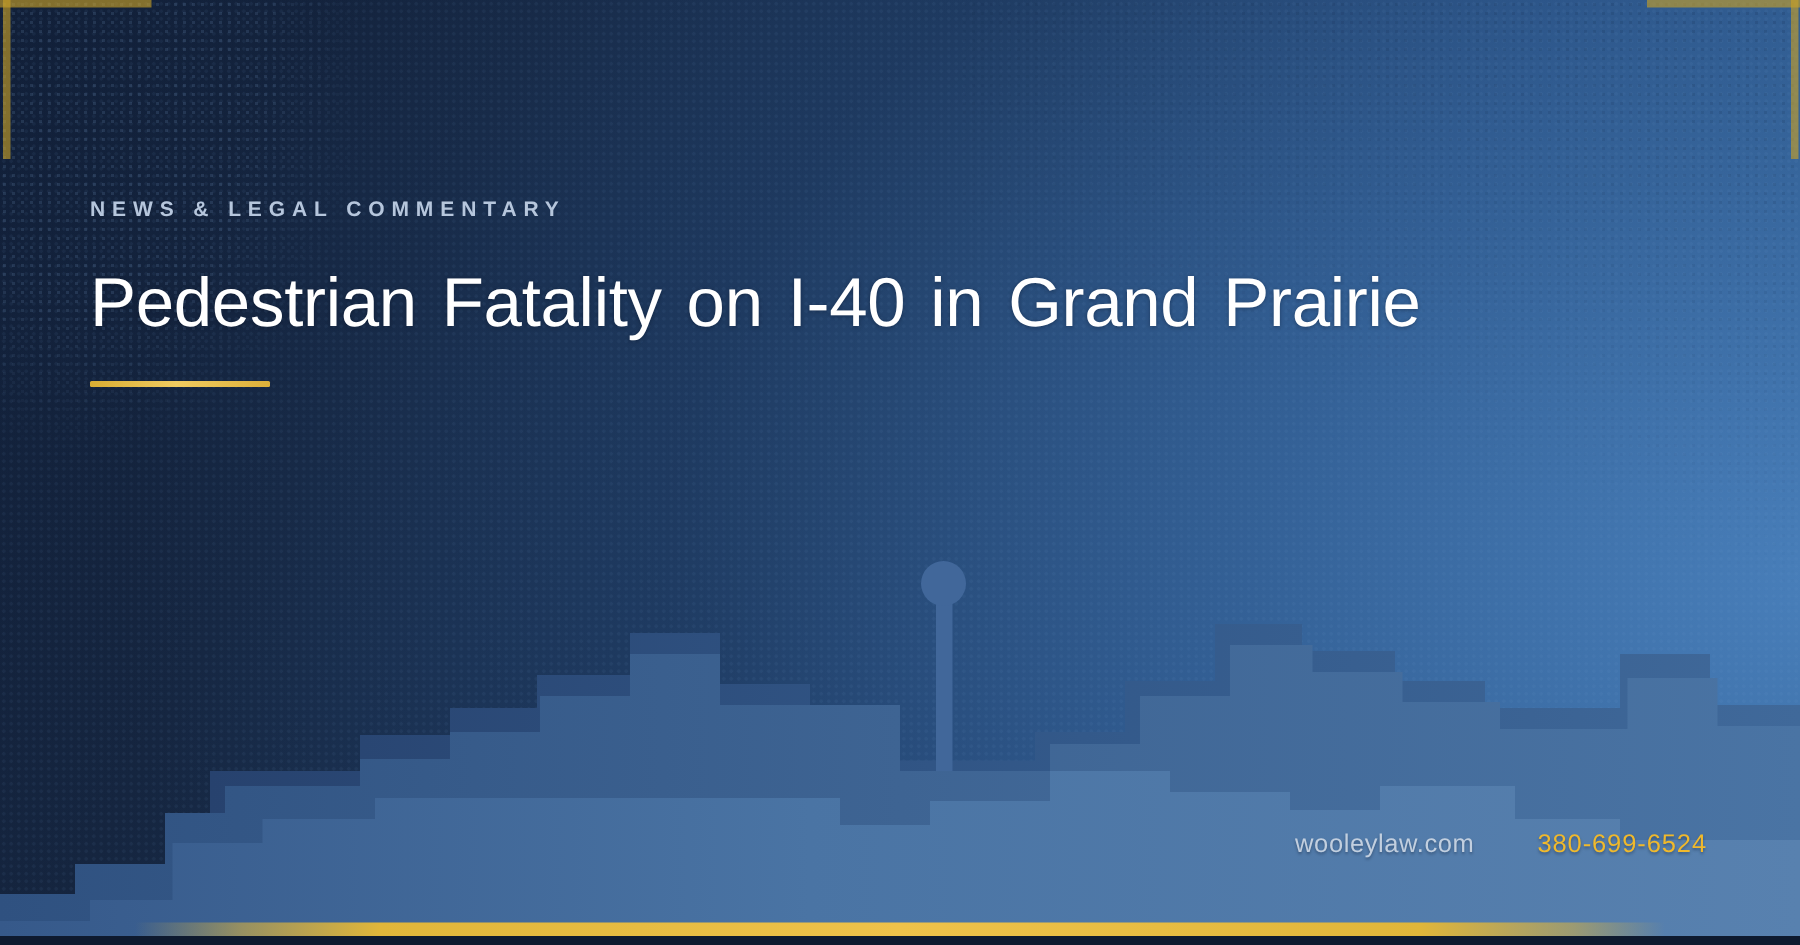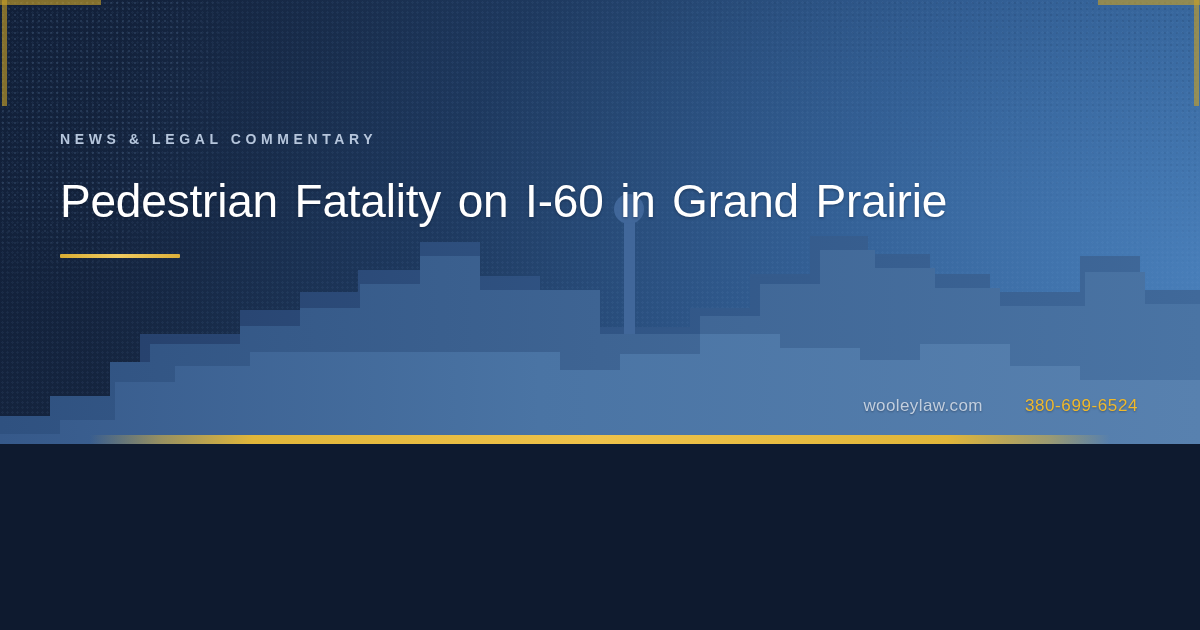--- a/index.html
+++ b/index.html
@@ -7,21 +7,21 @@
 
   html, body {
     width:1200px; height:630px;
     background:#0e1a2f;
     font-family:"Liberation Sans", sans-serif;
     overflow:hidden;
   }
 
   #card {
     position:relative;
-    width:1200px; height:444px;
+    width:1200px; height:624px;
     overflow:hidden;
     background:
       radial-gradient(ellipse 1500px 1100px at 102% 62%, rgba(74,129,189,0.95) 0%, rgba(57,105,160,0.75) 26%, rgba(37,73,122,0.40) 52%, rgba(22,40,72,0.06) 76%, rgba(22,40,72,0) 100%),
       linear-gradient(118deg, #111f38 0%, #15253f 24%, #1b3354 46%, #24487a 68%, #2e5a8e 86%, #34628f 100%);
   }
 
   
   .dots {
     position:absolute; inset:0;
     background-image:radial-gradient(circle, rgba(150,190,235,0.16) 1px, transparent 1.3px);
@@ -86,21 +86,21 @@
 
   .rule {
     margin-top:26px;
     width:120px; height:4px;
     background:linear-gradient(90deg,#d9ad33 0%,#f0cb60 48%,#dcb03a 100%);
     border-radius:1px;
   }
 
   
   .footer {
-    position:absolute; right:62px; bottom:28px;
+    position:absolute; right:62px; bottom:51px;
     display:flex; align-items:center; gap:42px;justify-content:space-between;
   }
   .site {
     font-size:17px; color:#c2cfdf; letter-spacing:.4px;
     text-shadow:0 1px 2px rgba(8,18,34,.35);
   }
   .phone {
     font-size:17px; color:#f0b92c; letter-spacing:.6px; font-weight:400;
     text-shadow:0 1px 2px rgba(8,18,34,.35);
   }
@@ -164,21 +164,21 @@
   </svg>
 
   <div class="bracket bk-tl-h"></div>
   <div class="bracket bk-tl-v"></div>
   <div class="bracket bk-tr-h"></div>
   <div class="bracket bk-tr-v"></div>
   <div class="bk-bottom"></div>
 
   <div class="content">
     <div class="eyebrow">NEWS &amp; LEGAL COMMENTARY</div>
-    <h1 class="headline">Pedestrian Fatality on I-60 in Grand Prairie</h1>
+    <h1 class="headline">Pedestrian Fatality on I-40 in Grand Prairie</h1>
     <div class="rule"></div>
   </div>
 
   <div class="footer">
     <span class="site">wooleylaw.com</span>
     <span class="phone">380-699-6524</span>
   </div>
 
 </div>
 

